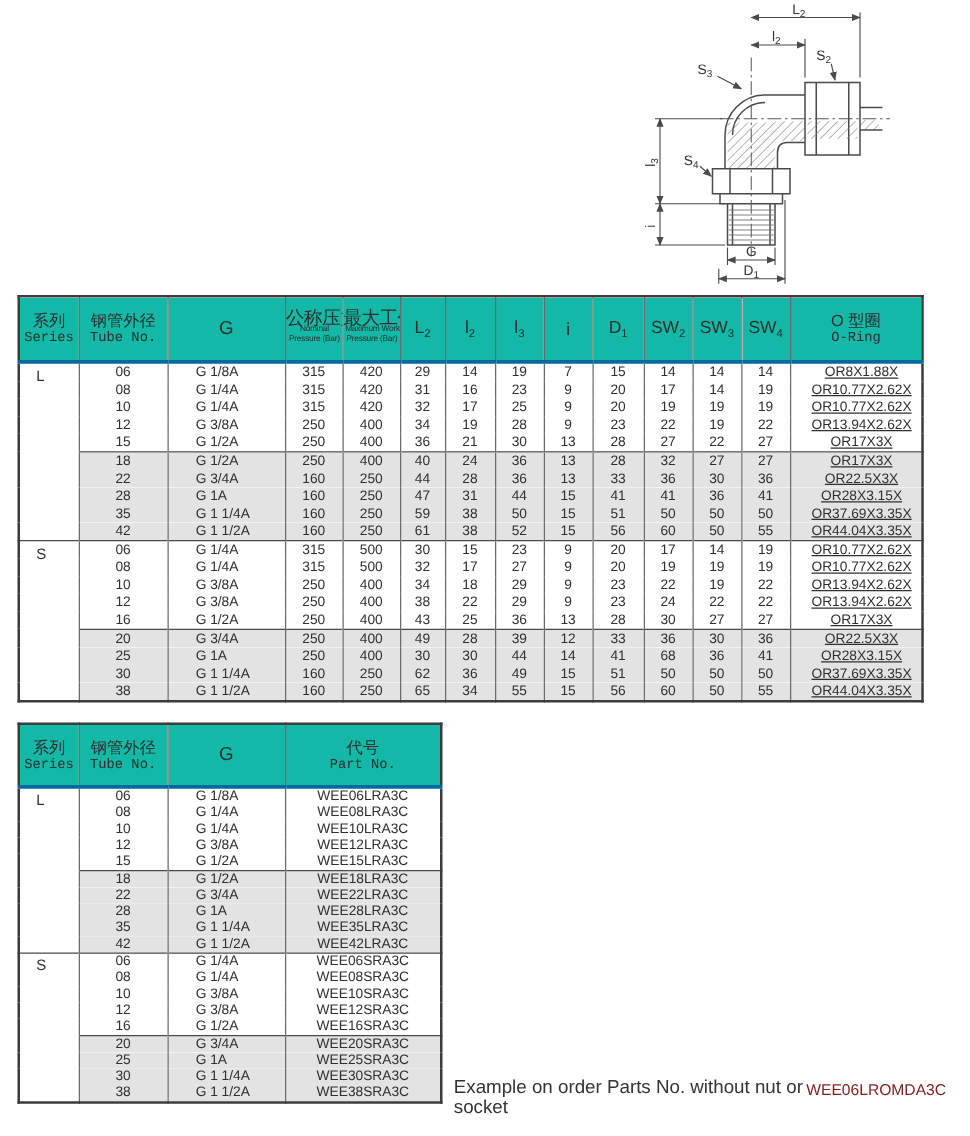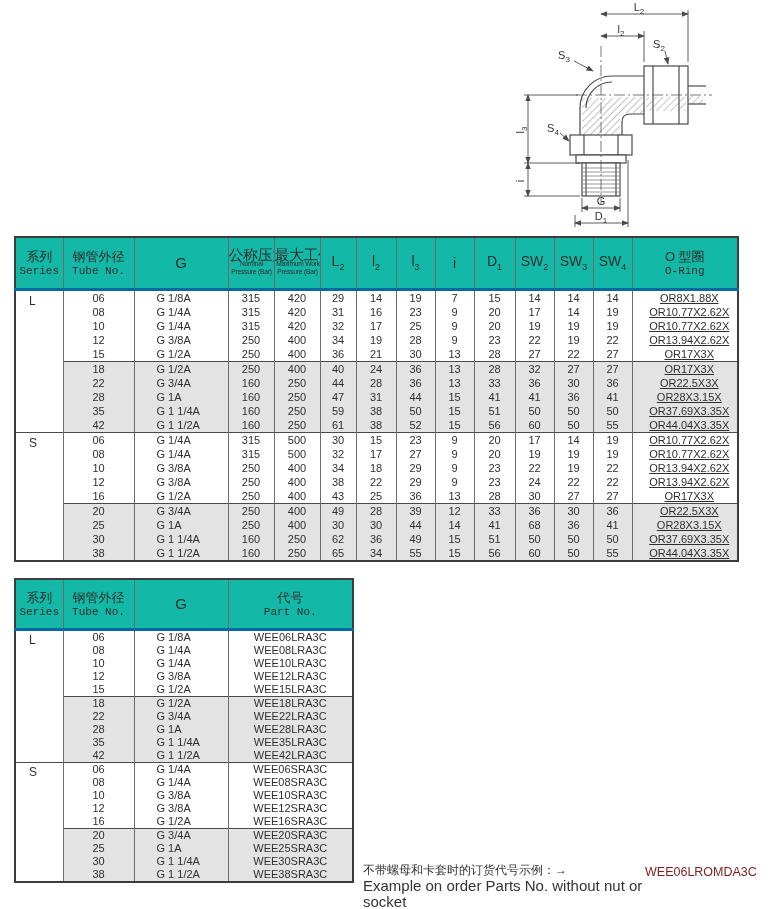--- a/index.html
+++ b/index.html
@@ -617,16 +617,15 @@
       </tr>
       <tr>
         <td class="c0 sh">38</td>
         <td class="c1 sh">G  1 1/2A</td>
         <td class="c2 sh">WEE38SRA3C</td>
       </tr>
     </tbody>
 </table>
 
 <div class="abs footnote" style="left:363px;top:862px;width:300px;">
-  <div class="cn">不带螺母和卡套时的订货代号示例：→</div>
   <div class="en">Example on order Parts No. without nut or socket</div>
 </div>
 <div class="abs partno" style="left:645px;top:865px;">WEE06LROMDA3C</div>
 
 </body></html>

